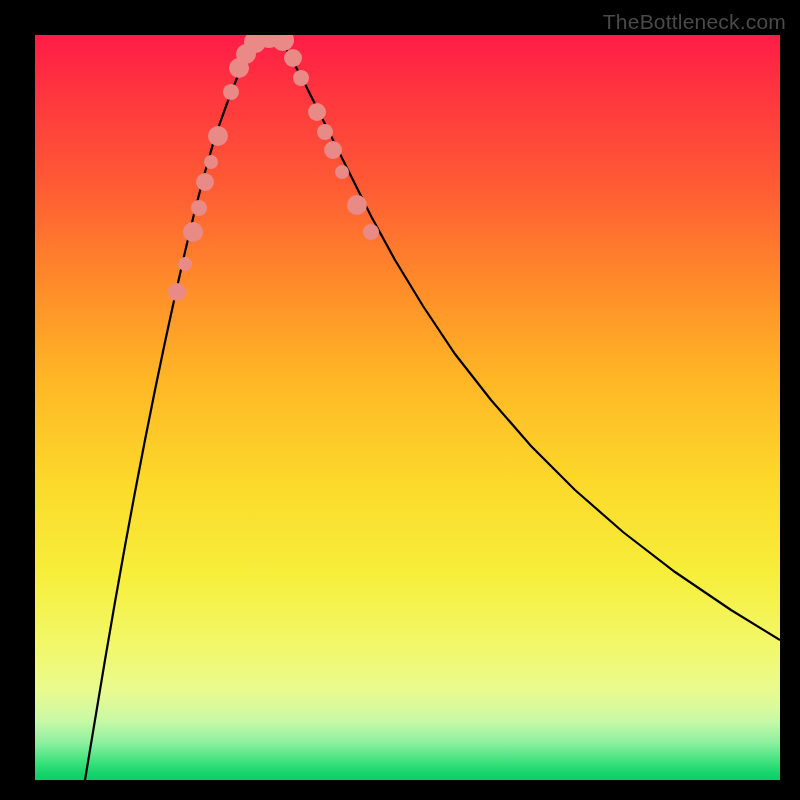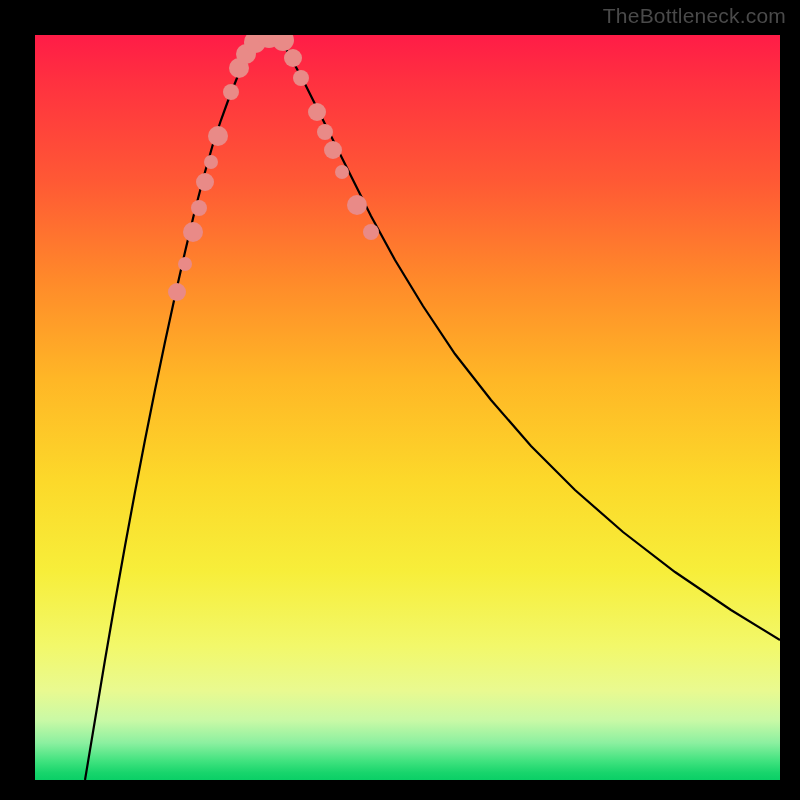--- a/index.html
+++ b/index.html
@@ -48,21 +48,21 @@
   .curve {
     position: absolute;
     inset: 0;
   }
   .dots {
     position: absolute;
     inset: 0;
   }
   .watermark {
     position: absolute;
-    top: 4px;
+    top: 10px;
     right: 14px;
     color: #4a4a4a;
     font-size: 21px;
     letter-spacing: 0.2px;
     font-weight: 400;
   }
 </style>
 </head>
 <body>
 

